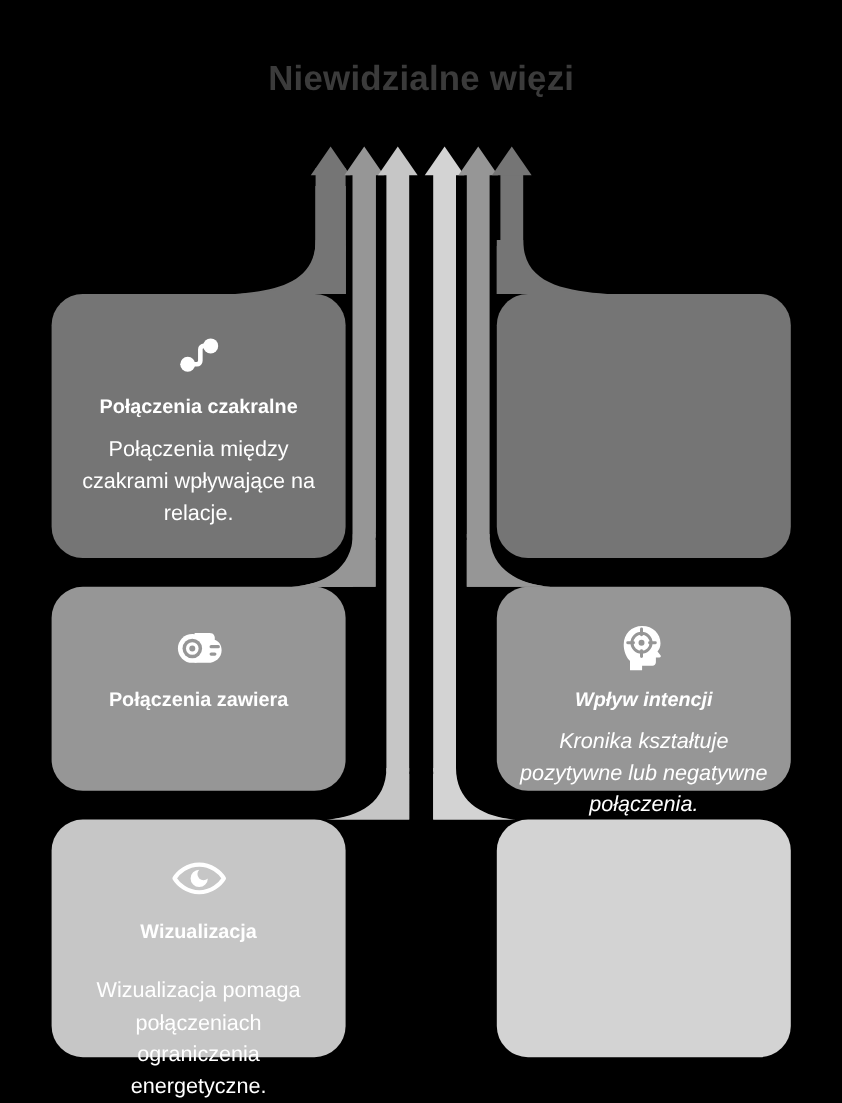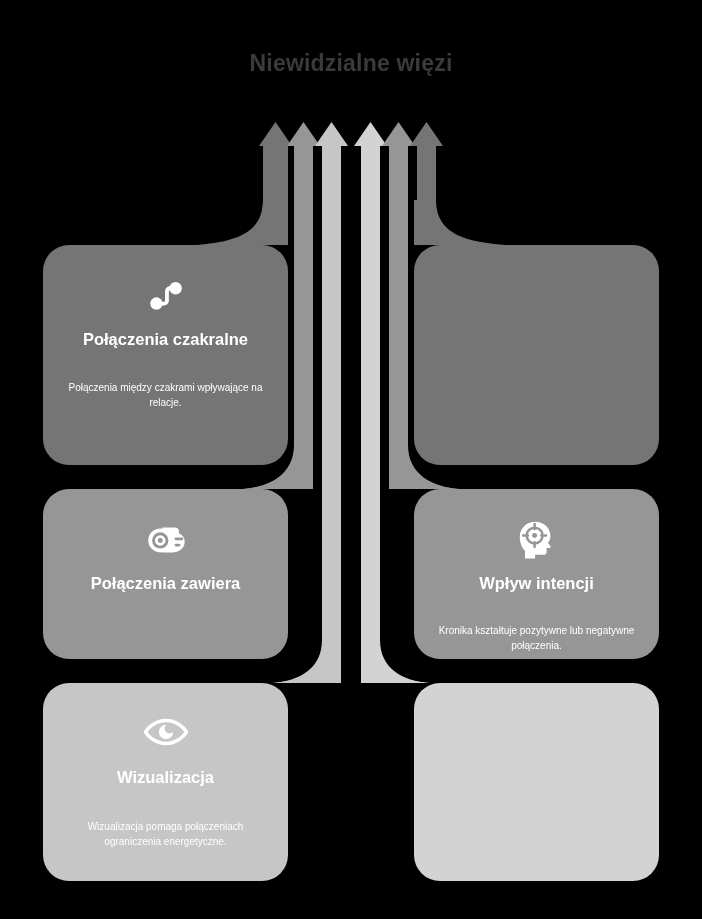--- a/index.html
+++ b/index.html
@@ -23,21 +23,21 @@
     height: 919px;
   }
 
   
   .title {
     position: absolute;
     left: 0;
     top: 50px;
     width: 702px;
     text-align: center;
-    font-size: 23px;
+    font-size: 29px;
     font-weight: bold;
     letter-spacing: 0.2px;
     color: #3b3b3b;
     user-select: none;
   }
 
   
   .flow-layer {
     position: absolute;
     left: 0;
@@ -69,37 +69,36 @@
   .card-icon svg { display: block; }
   .card-title {
     font-size: 16.5px;
     font-weight: bold;
     color: #ffffff;
     line-height: 1.28;
     margin-bottom: 11px;
     max-width: 200px;
   }
   .card-desc {
-    font-size: 10px;
+    font-size: 18px;
     color: #ffffff;
     line-height: 1.48;
     max-width: 215px;
-    margin-top: 20px;
   }
 
   
   #card-0 { left: 43px;  top: 245px; width: 245px; height: 220px; }
   #card-1 { left: 414px; top: 245px; width: 245px; height: 220px; }
   #card-2 { left: 43px;  top: 489px; width: 245px; height: 170px; }
-  #card-3 { left: 414px; top: 489px; width: 245px; height: 208px; }
+  #card-3 { left: 414px; top: 489px; width: 245px; height: 208px; font-style: italic; }
   #card-4 { left: 43px;  top: 683px; width: 245px; height: 198px; }
   #card-5 { left: 414px; top: 683px; width: 245px; height: 198px; }
 
   #card-2 .card-title, #card-3 .card-title { margin-bottom: 10px; }
-  #card-4 .card-title, #card-5 .card-title { margin-bottom: 12px; }
+  #card-4 .card-title, #card-5 .card-title { margin-bottom: 24px; }
   #card-2 .card-desc, #card-3 .card-desc, 
   #card-4 .card-desc, #card-5 .card-desc { max-width: 225px; }
 </style>
 </head>
 <body>
 
 <div id="infographic">
 
   <div class="title">Niewidzialne więzi</div>
 

